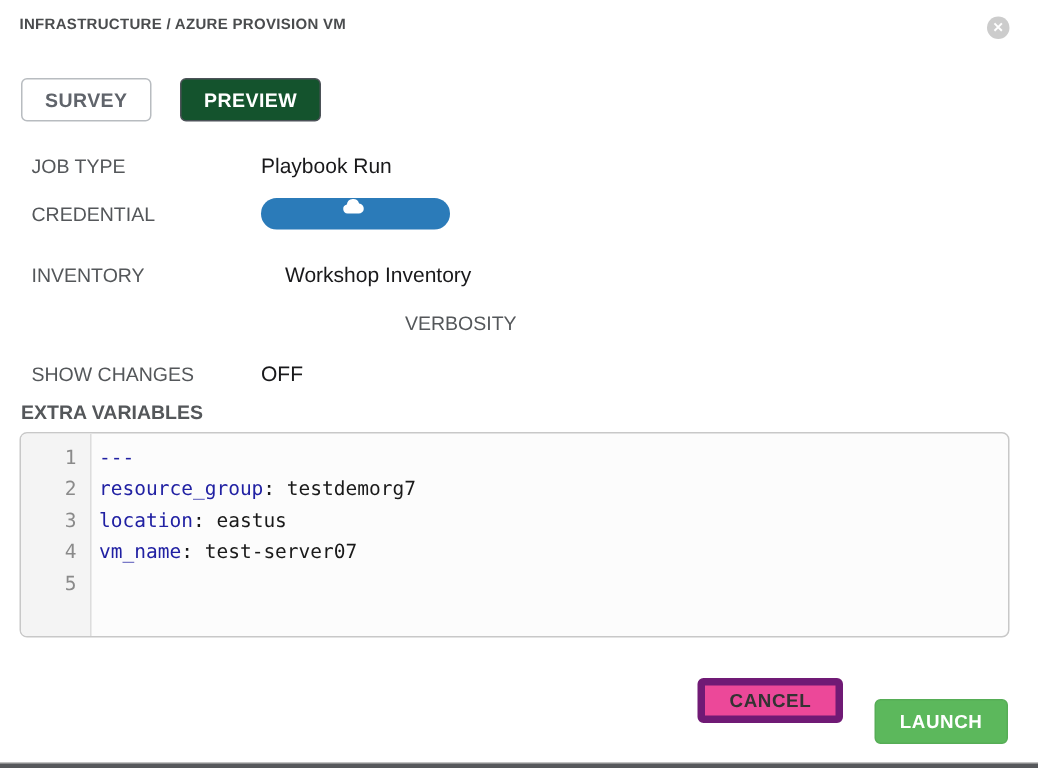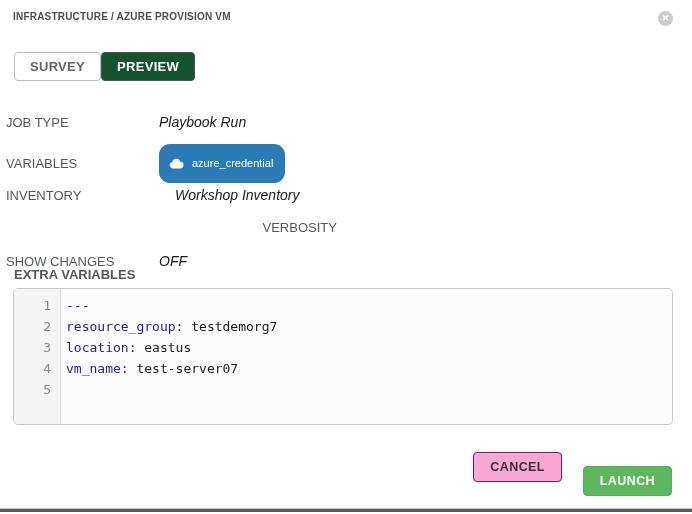--- a/index.html
+++ b/index.html
@@ -41,20 +41,21 @@
     cursor: pointer;
     padding: 0;
   }
 
   
   .tabs {
     position: absolute;
     top: 52px;
     left: 14px;
     display: flex;
+    gap: 19px;
   }
   .tab {
     height: 29px;
     padding: 0 15px;
     font-family: "Liberation Sans", sans-serif;
     font-size: 13px;
     font-weight: 600;
     letter-spacing: 0.3px;
     color: #60646b;
     background: #ffffff;
@@ -64,54 +65,53 @@
   }
   .tab.active {
     background: #14532d;
     border-color: #4c5258;
     color: #ffffff;
   }
 
   
   .row {
     position: absolute;
-    left: 6px;
+    left: 21px;
     right: 20px;
     display: flex;
     align-items: center;
-    margin-top: 12px;
   }
   .row .lbl {
     width: 153px;
     flex: 0 0 153px;
     font-size: 13px;
     color: #54575a;
   }
   .row .val {
     font-size: 14px;
     color: #19191b;
-    font-style: italic;
   }
   .row-job-type    { top: 102px; }
   .row-credential  { top: 132px; }
   .row-inventory   { top: 175px; gap: 16px; }
   .row-verbosity   { top: 208px; flex-direction: column; }
   .row-show-changes{ top: 241px; }
 
   .badge {
     display: inline-flex;
     align-items: center;
     gap: 8px;
-    height: 39px;
+    height: 21px;
     padding: 0 12px 1px 10px;
     background: #2b7bb9;
     border-radius: 11px;
     color: #ffffff;
-    font-size: 11px;
-    cursor: pointer;
+    font-size: 14px;
+    cursor: pointer;
+    flex-direction: column;
   }
   .badge .cloud { display: inline-flex; align-items: center; }
 
   
   .ev-label {
     position: absolute;
     top: 267px;
     left: 14px;
     font-size: 13px;
     color: #54575a;
@@ -168,22 +168,22 @@
     height: 30px;
     padding: 0 16px;
     border-radius: 4px;
     font-family: "Liberation Sans", sans-serif;
     font-size: 12.5px;
     font-weight: 600;
     letter-spacing: 0.4px;
     cursor: pointer;
   }
   .btn-cancel {
-    background: #f9a8d4;
-    border: 1px solid #701a75;
+    background: #ec4899;
+    border: 5px solid #701a75;
     color: #333333;
   }
   .btn-launch {
     background: #5cb85c;
     border: 1px solid #56ad56;
     color: #ffffff;
     margin-top: 14px;
   }
 
   .bottom-line {
@@ -211,21 +211,21 @@
     <button class="tab">SURVEY</button>
     <button class="tab active">PREVIEW</button>
   </div>
 
   <div class="row row-job-type">
     <div class="lbl">JOB TYPE</div>
     <div class="val">Playbook Run</div>
   </div>
 
   <div class="row row-credential">
-    <div class="lbl">VARIABLES</div>
+    <div class="lbl">CREDENTIAL</div>
     <div class="badge">
       <span class="cloud">
         <svg width="15" height="11" viewBox="0 0 20 14" aria-hidden="true">
           <path d="M5 13.5a4.1 4.1 0 0 1-.7-8.1A5.6 5.6 0 0 1 15.2 4.6a4.3 4.3 0 0 1-.6 8.9H5z" fill="#ffffff"></path>
         </svg>
       </span>
       <span>azure_credential</span>
     </div>
   </div>
 

